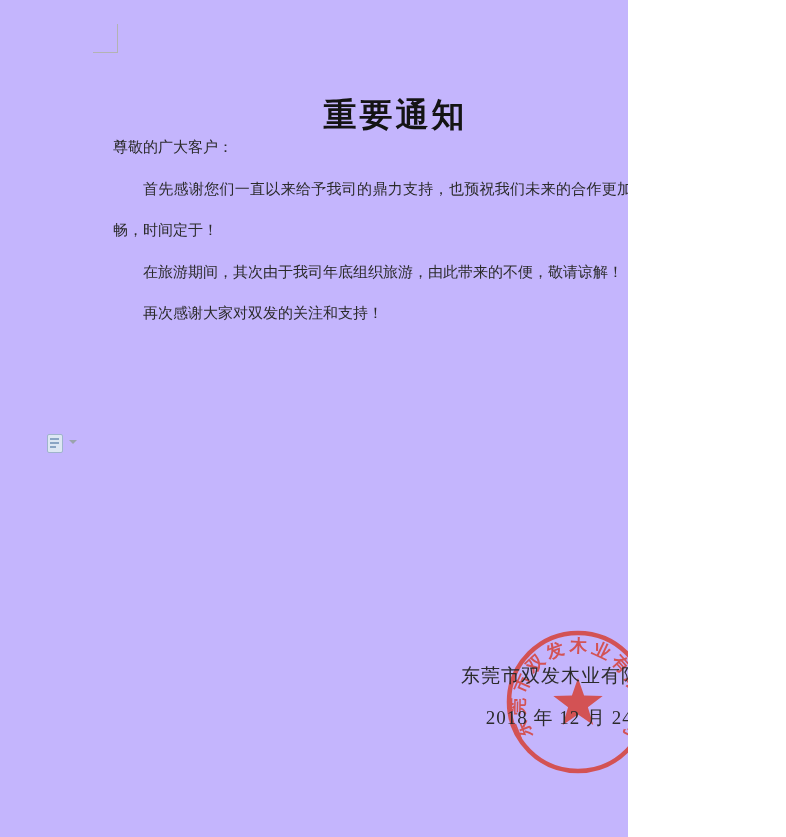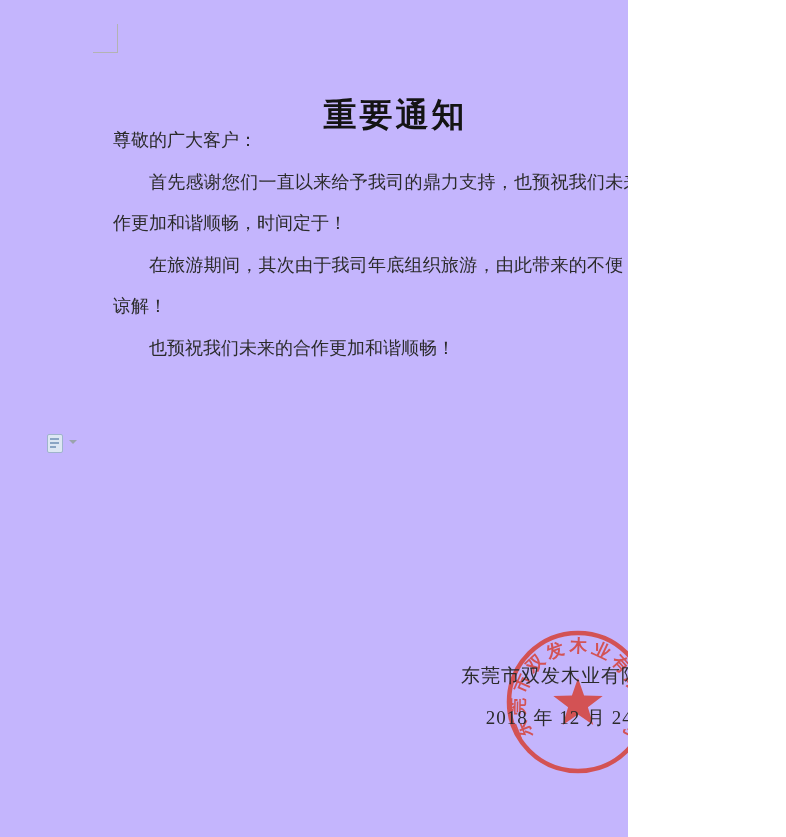--- a/index.html
+++ b/index.html
@@ -33,27 +33,28 @@
     text-align: center;
     font-size: 33px;
     font-weight: bold;
     letter-spacing: 3px;
     color: #141414;
     z-index: 3;
   }
   .doc-body {
     position: absolute;
     left: 113px;
-    top: 120px;
+    top: 128px;
     width: 565px;
-    font-size: 18px;
+    font-size: 15px;
     line-height: 41.5px;
     color: #2b2b2b;
     text-align: justify;
     z-index: 3;
+    font-family: Liberation Mono, monospace;
   }
   .doc-body p { margin: 0; }
   .doc-body p.indent { text-indent: 2em; }
 
   
   .paste-btn {
     position: absolute;
     left: 45px;
     top: 433px;
     width: 34px;
@@ -124,21 +125,21 @@
   <span class="crop tl-h"></span>
   <span class="crop tr-v"></span>
   <span class="crop tr-h"></span>
 
   <div class="doc-title">重要通知</div>
 
   <div class="doc-body">
     <p>尊敬的广大客户：</p>
     <p class="indent">首先感谢您们一直以来给予我司的鼎力支持，也预祝我们未来的合作更加和谐顺畅，时间定于！</p>
     <p class="indent">在旅游期间，其次由于我司年底组织旅游，由此带来的不便，敬请谅解！</p>
-    <p class="indent">也预祝我们未来的合作更加和谐顺畅！</p>
+    <p class="indent">再次感谢大家对双发的关注和支持！</p>
   </div>
 
   <div class="paste-btn">
     <span class="paste-doc">
       <i class="l1"></i>
         <i class="l2"></i>
         <i class="l3"></i>
     </span>
     <span class="paste-caret"></span>
   </div>

